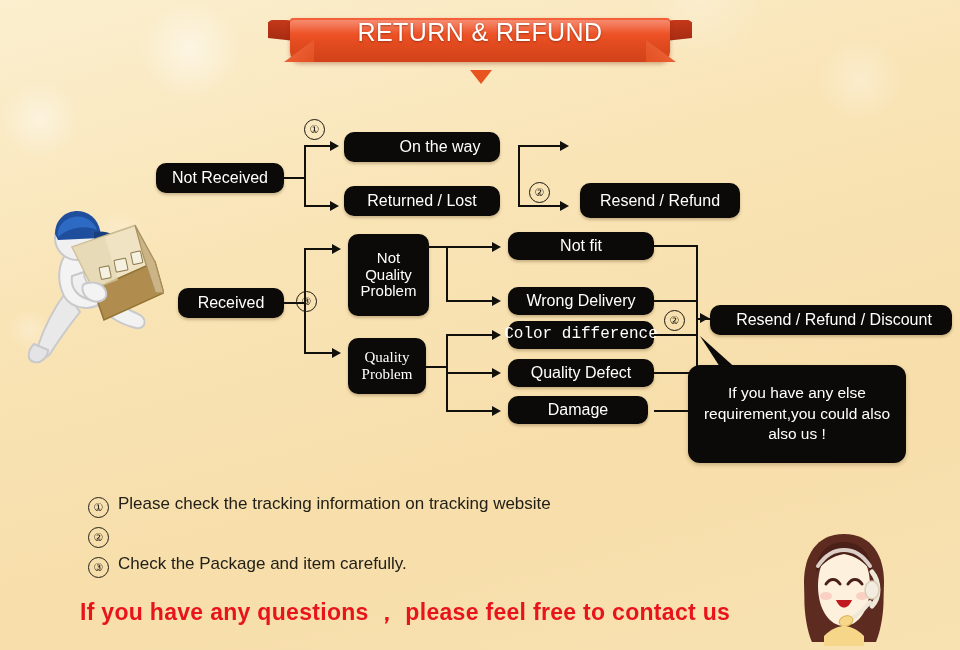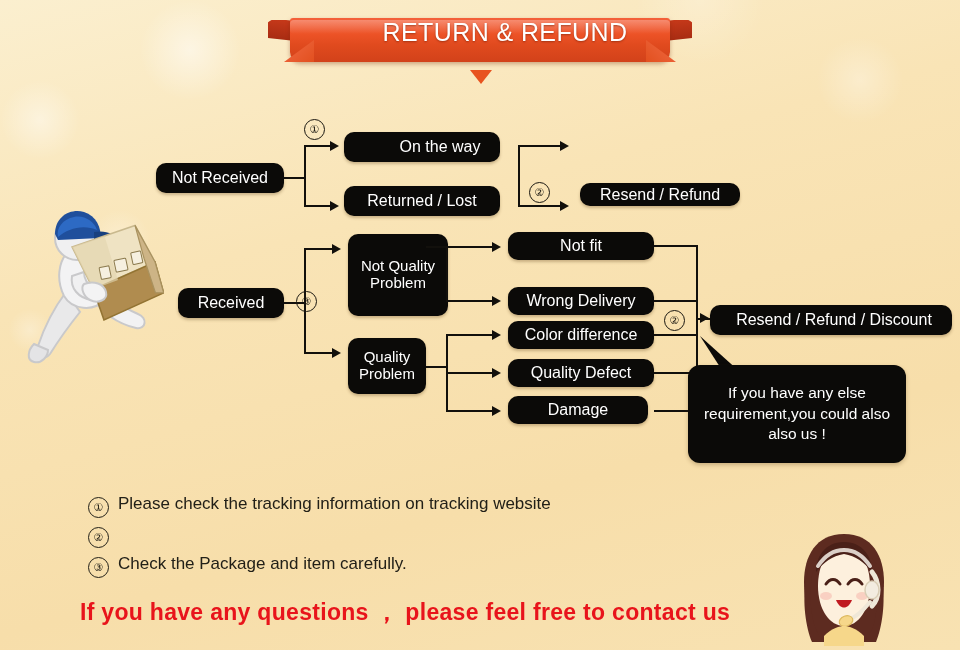--- a/index.html
+++ b/index.html
@@ -31,21 +31,21 @@
   .ribbon-body:after{
     content:"";position:absolute;left:0;top:2px;width:100%;height:14px;
     background:linear-gradient(180deg,rgba(255,255,255,.28),rgba(255,255,255,0));
     border-radius:4px;
   }
   .ribbon-title{
     position:absolute;left:22px;top:0;width:380px;height:28px;
     display:flex;align-items:center;justify-content:center;
     color:#fff;font-size:25px;letter-spacing:.4px;
     text-shadow:0 1px 2px rgba(110,30,5,.55);
-    z-index:5;white-space:nowrap;padding-left:25px;
+    z-index:5;white-space:nowrap;
   }
   .rib-tail{position:absolute;top:2px;width:34px;height:36px;overflow:hidden;}
   .rib-tail.l{left:0;}
   .rib-tail.r{right:0;}
   .rib-tail i{
     position:absolute;display:block;width:44px;height:20px;
     background:linear-gradient(180deg,#c6391a,#a82c12);
   }
   .rib-tail.l i{left:-4px;top:0;border-radius:14px 4px 0 0;transform:skewY(6deg);}
   .rib-tail.r i{right:-4px;top:0;border-radius:4px 14px 0 0;transform:skewY(-6deg);}
@@ -185,54 +185,54 @@
   <div class="pill" style="left:344px;top:132px;width:156px;height:30px;padding-left:42px;">On the way</div>
   <div class="pill" style="left:344px;top:186px;width:156px;height:30px;">Returned / Lost</div>
 
   <div class="ln vl" style="left:518px;top:145px;height:62px;"></div>
   <div class="ln hl" style="left:518px;top:145px;width:44px;"></div>
   <div class="arrow" style="left:560px;top:141px;"></div>
   <div class="ln hl" style="left:518px;top:205px;width:44px;"></div>
   <div class="arrow" style="left:560px;top:201px;"></div>
   <div class="marker" style="left:529px;top:182px;">②</div>
 
-  <div class="pill" style="left:580px;top:183px;width:160px;height:23px;border-radius:10px;">Resend / Refund</div>
+  <div class="pill" style="left:580px;top:183px;width:160px;height:35px;border-radius:10px;">Resend / Refund</div>
 
   <div class="pill" style="left:178px;top:288px;width:106px;height:30px;">Received</div>
 
   <div class="ln hl" style="left:284px;top:302px;width:22px;"></div>
   <div class="ln vl" style="left:304px;top:248px;height:106px;"></div>
   <div class="ln hl" style="left:304px;top:248px;width:30px;"></div>
   <div class="arrow" style="left:332px;top:244px;"></div>
   <div class="ln hl" style="left:304px;top:352px;width:30px;"></div>
   <div class="arrow" style="left:332px;top:348px;"></div>
   <div class="marker" style="left:296px;top:291px;">③</div>
 
-  <div class="pill multi" style="left:348px;top:234px;width:100px;height:82px;">Not Quality Problem</div>
-  <div class="pill multi" style="left:348px;top:338px;width:78px;height:56px;">Quality Problem</div>
+  <div class="pill multi" style="left:348px;top:234px;width:81px;height:82px;">Not Quality Problem</div>
+  <div class="pill multi" style="left:348px;top:338px;width:78px;height:56px;font-family:Liberation Serif, serif;">Quality Problem</div>
 
   <div class="ln vl" style="left:446px;top:246px;height:56px;"></div>
   <div class="ln hl" style="left:426px;top:246px;width:22px;"></div>
   <div class="ln hl" style="left:446px;top:246px;width:48px;"></div>
   <div class="arrow" style="left:492px;top:242px;"></div>
   <div class="ln hl" style="left:446px;top:300px;width:48px;"></div>
   <div class="arrow" style="left:492px;top:296px;"></div>
 
   <div class="ln vl" style="left:446px;top:334px;height:76px;"></div>
   <div class="ln hl" style="left:426px;top:366px;width:22px;"></div>
   <div class="ln hl" style="left:446px;top:334px;width:48px;"></div>
   <div class="arrow" style="left:492px;top:330px;"></div>
   <div class="ln hl" style="left:446px;top:372px;width:48px;"></div>
   <div class="arrow" style="left:492px;top:368px;"></div>
   <div class="ln hl" style="left:446px;top:410px;width:48px;"></div>
   <div class="arrow" style="left:492px;top:406px;"></div>
 
   <div class="pill" style="left:508px;top:232px;width:146px;height:28px;">Not fit</div>
   <div class="pill" style="left:508px;top:287px;width:146px;height:28px;text-align:right;">Wrong Delivery</div>
-  <div class="pill" style="left:508px;top:321px;width:146px;height:28px;">Color difference</div>
+  <div class="pill" style="left:508px;top:321px;width:146px;height:28px;font-family:Liberation Mono, monospace;">Color difference</div>
   <div class="pill" style="left:508px;top:359px;width:146px;height:28px;">Quality Defect</div>
   <div class="pill" style="left:508px;top:396px;width:140px;height:28px;">Damage</div>
 
   <div class="ln hl" style="left:654px;top:245px;width:44px;"></div>
   <div class="ln hl" style="left:654px;top:300px;width:44px;"></div>
   <div class="ln hl" style="left:654px;top:334px;width:44px;"></div>
   <div class="ln hl" style="left:654px;top:372px;width:44px;"></div>
   <div class="ln hl" style="left:654px;top:410px;width:44px;"></div>
   <div class="ln vl" style="left:696px;top:245px;height:167px;"></div>
   <div class="ln hl" style="left:696px;top:318px;width:14px;"></div>

